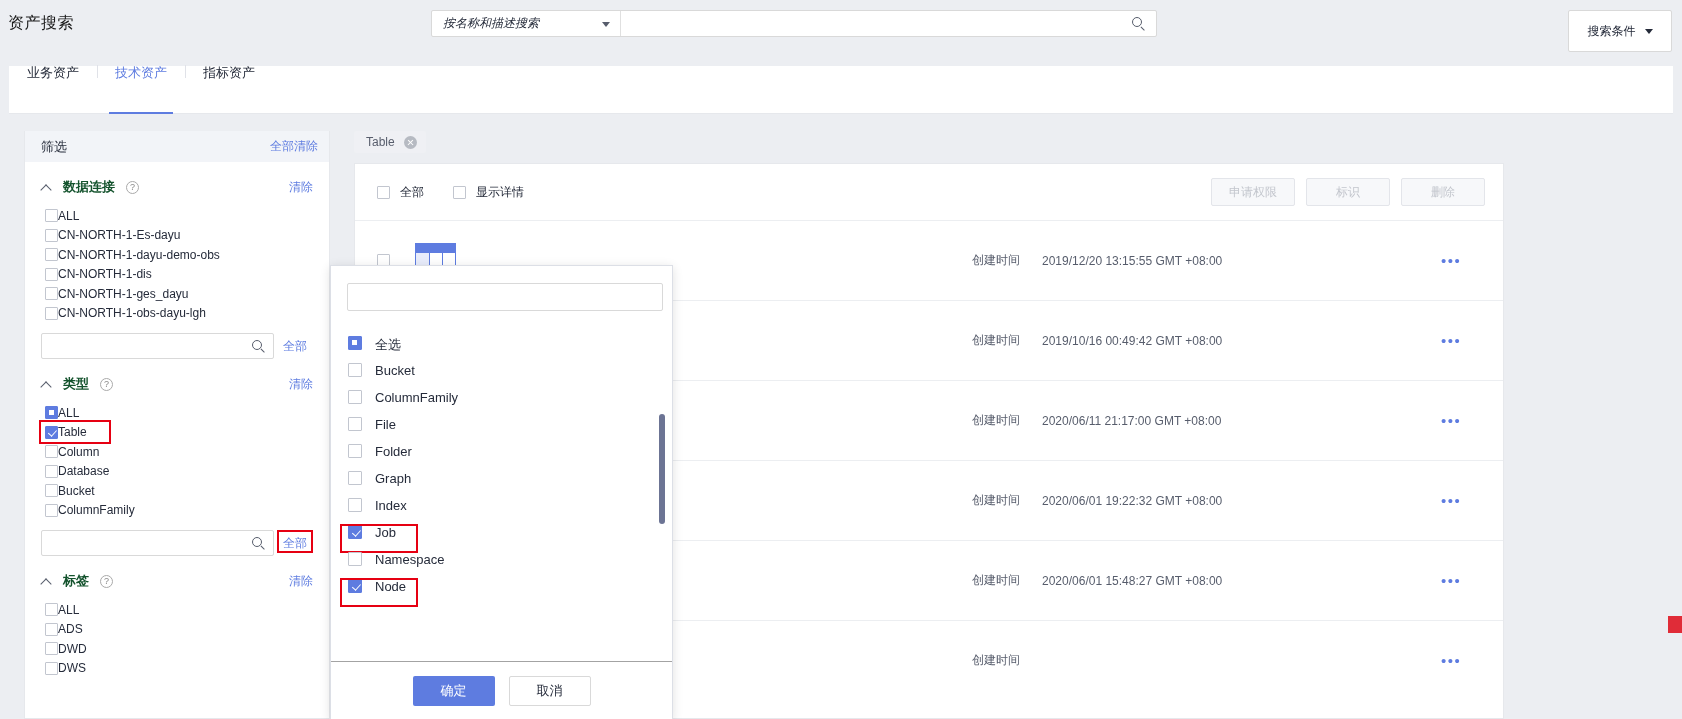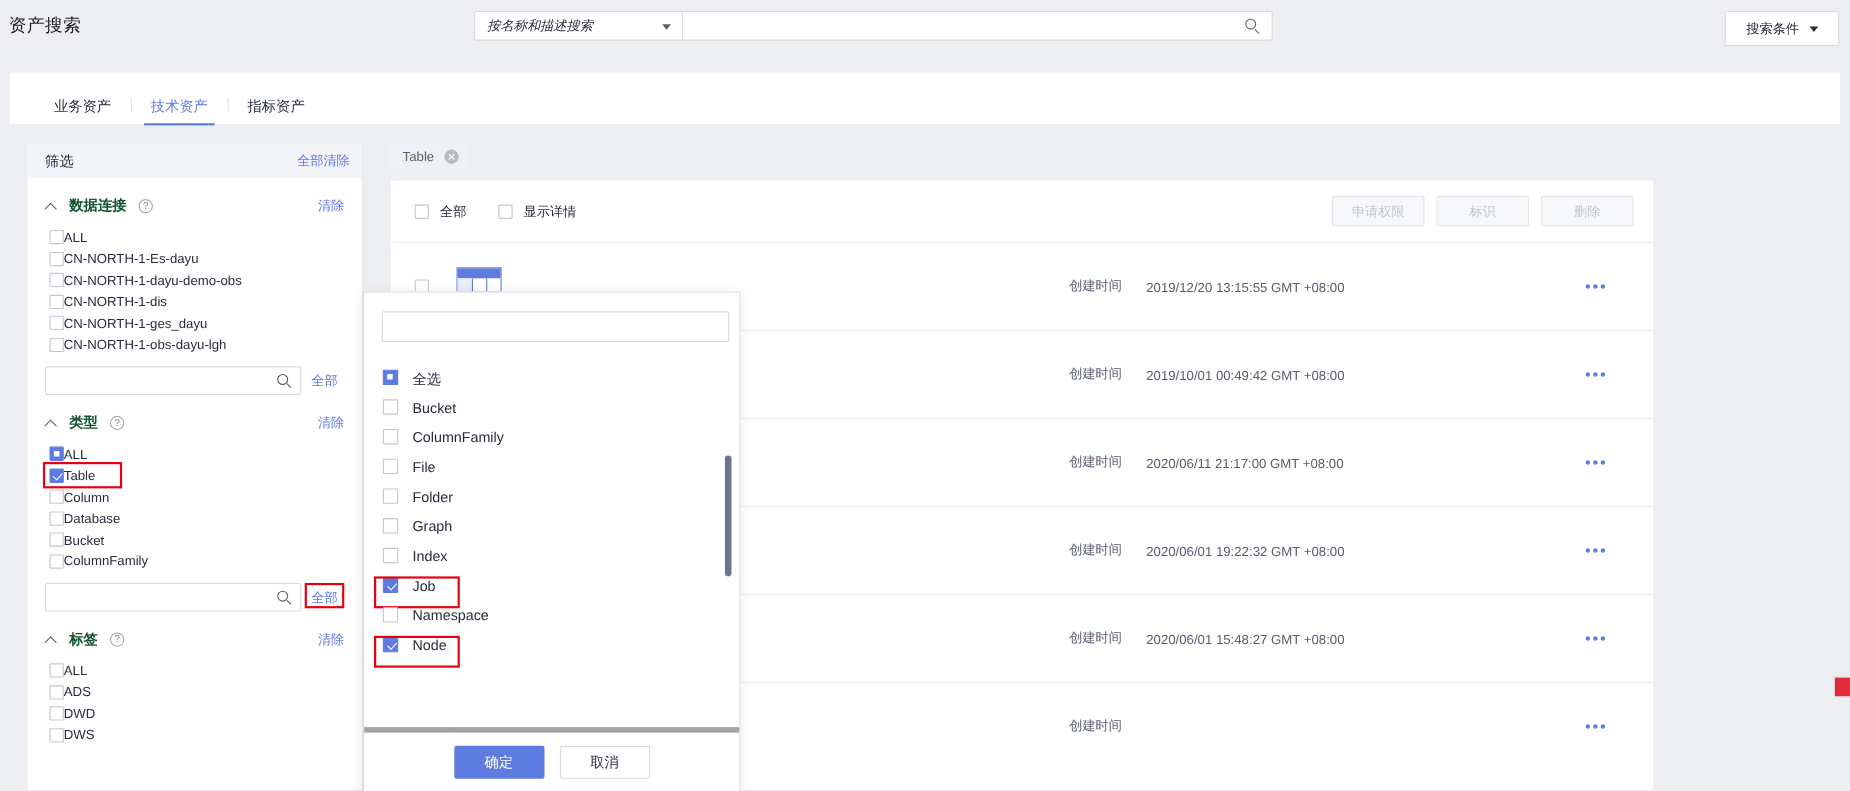--- a/index.html
+++ b/index.html
@@ -57,39 +57,39 @@
     width: 10px; height: 10px; border: 1.4px solid #575d6c;
     border-radius: 50%;
   }
   .mag i::after {
     content: ""; position: absolute; right: -4px; bottom: -3px;
     width: 5px; height: 1.4px; background: #575d6c;
     transform: rotate(45deg);
   }
   .cond-btn {
     position: absolute; right: 10px; top: 10px;
-    height: 32px; min-width: 104px; padding: 0 12px;
+    height: 42px; min-width: 104px; padding: 0 12px;
     background: #fff; border: 1px solid #d9d9d9; border-radius: 2px;
     display: flex; align-items: center; justify-content: center; gap: 9px;
     font-size: 12px; color: #252b3a; cursor: pointer;
   }
   .cond-btn .caret {
     width: 0; height: 0;
     border-left: 4.5px solid transparent;
     border-right: 4.5px solid transparent;
     border-top: 5.5px solid #252b3a;
   }
 
   
   .tabstrip {
     position: absolute; left: 9px; top: 66px;
     width: 1664px; height: 48px;
     background: #fff; border-bottom: 1px solid #e6e8ec;
   }
-  .tabs { display: flex; align-items: flex-end; height: 48px; padding-left: 22px; }
+  .tabs { display: flex; height: 48px; }
   .tab {
     position: relative; font-size: 13px; color: #252b3a;
     padding: 0 18px 11px 18px; cursor: pointer; line-height: 1;
   }
   .tab + .tab::before {
     content: ""; position: absolute; left: 0; top: -1px;
     width: 1px; height: 13px; background: #e0e2e8;
   }
   .tab.active { color: #5e7ce0; }
   .tab.active::after {
@@ -290,21 +290,21 @@
   .p-hl {
     position: absolute; left: -8px; top: -1px;
     width: 78px; height: 29px; border: 2px solid #e60012; pointer-events: none;
   }
   .pscroll {
     position: absolute; right: 7px; top: 148px;
     width: 6px; height: 110px; background: #6c7494; border-radius: 3px;
   }
   .popup-foot {
     position: absolute; left: 0; right: 0; bottom: 0; height: 58px;
-    border-top: 5px solid #a3a3a3;
+    border-top: 1px solid #a3a3a3;
     display: flex; align-items: center; justify-content: center; gap: 14px;
   }
   .btn-primary {
     width: 82px; height: 30px; background: #5e7ce0; color: #fff;
     border: 0; border-radius: 2px; font-size: 13px; cursor: pointer;
     font-family: inherit;
   }
   .btn-default {
     width: 82px; height: 30px; background: #fff; color: #252b3a;
     border: 1px solid #d9d9d9; border-radius: 2px; font-size: 13px;
@@ -529,21 +529,21 @@
             <div class="tbl-icon">
               <span class="hdr"></span>
               <span class="cellfill"></span>
               <span class="v1"></span>
               <span class="v2"></span>
               <span class="h1"></span>
             </div>
             <div class="row-main"><span class="asset-name"></span><span class="asset-path"></span></div>
             <div class="meta">
               <span class="k">创建时间</span>
-              <span class="v">2019/10/01 00:49:42 GMT +08:00</span>
+              <span class="v">2019/10/16 00:49:42 GMT +08:00</span>
             </div>
             <div class="dots">•••</div>
           </div>
           <div class="row">
             <div class="row-ck">
               <span class="ckbox"></span>
             </div>
             <div class="tbl-icon">
               <span class="hdr"></span>
               <span class="cellfill"></span>

